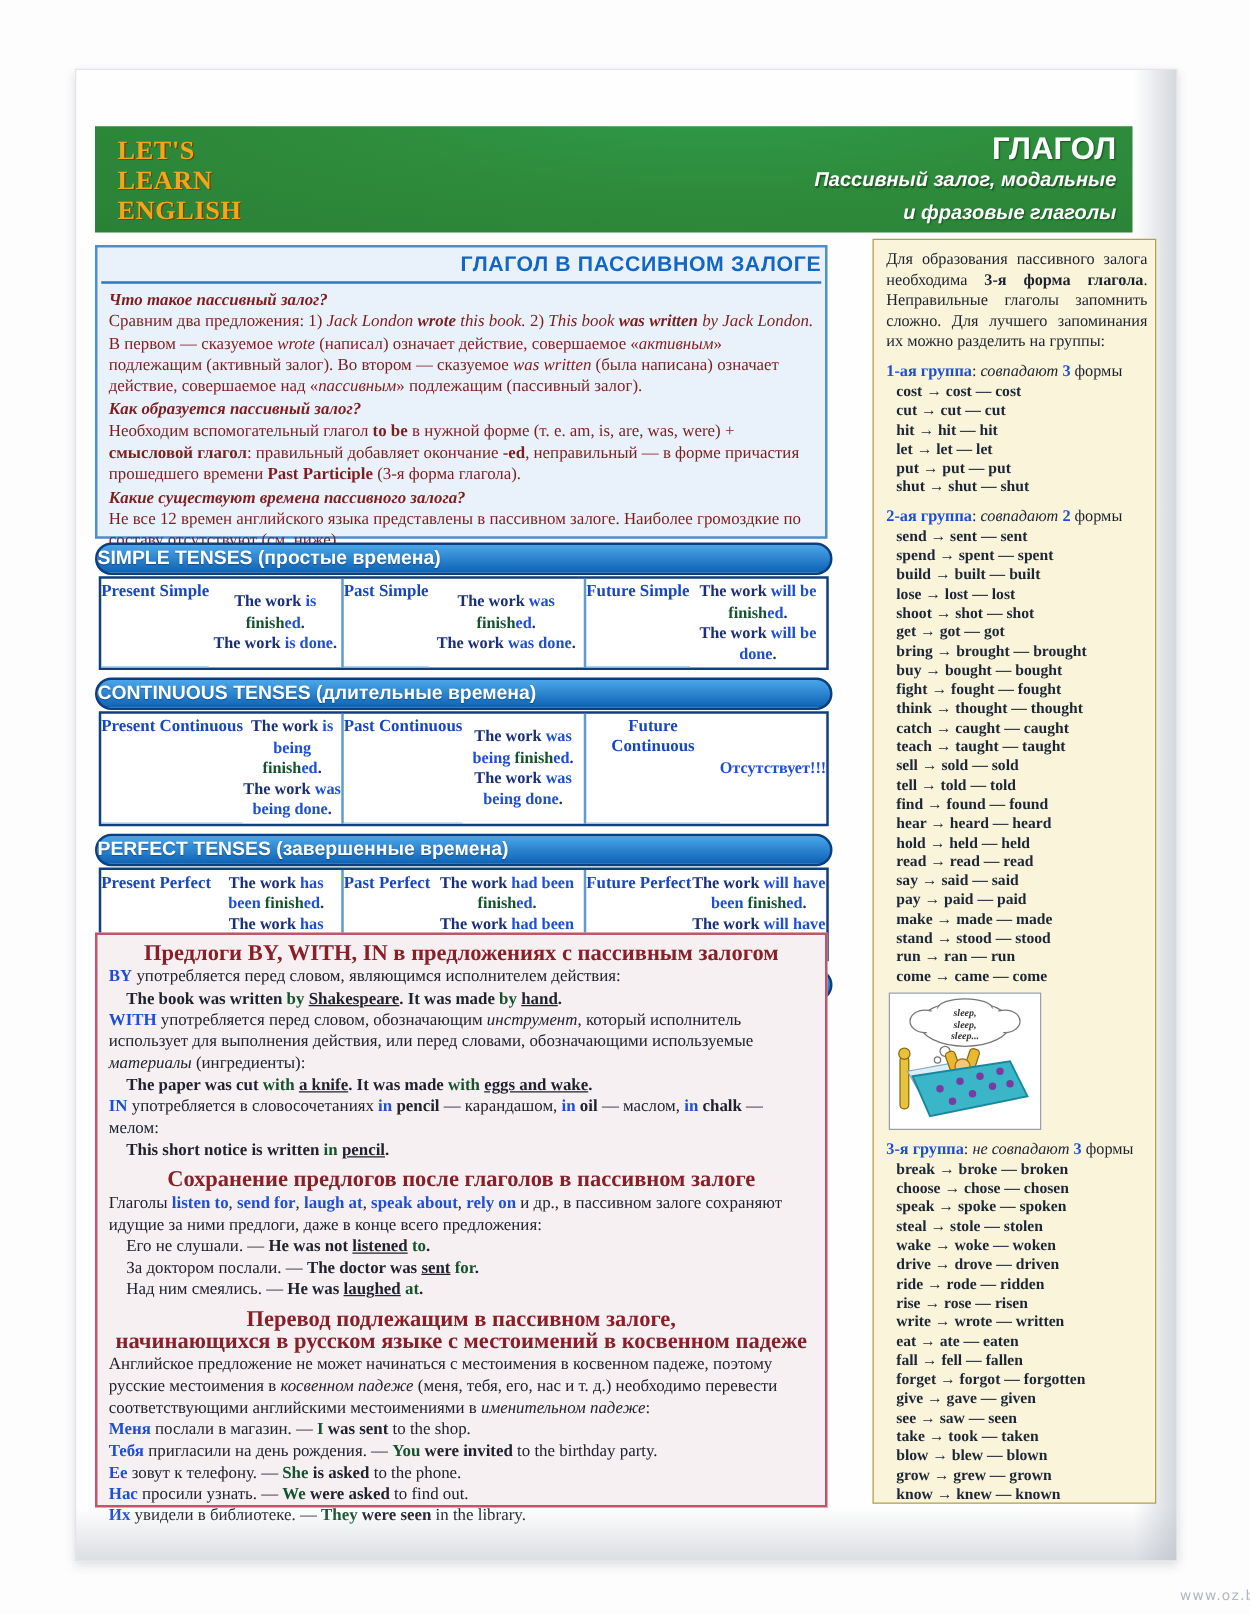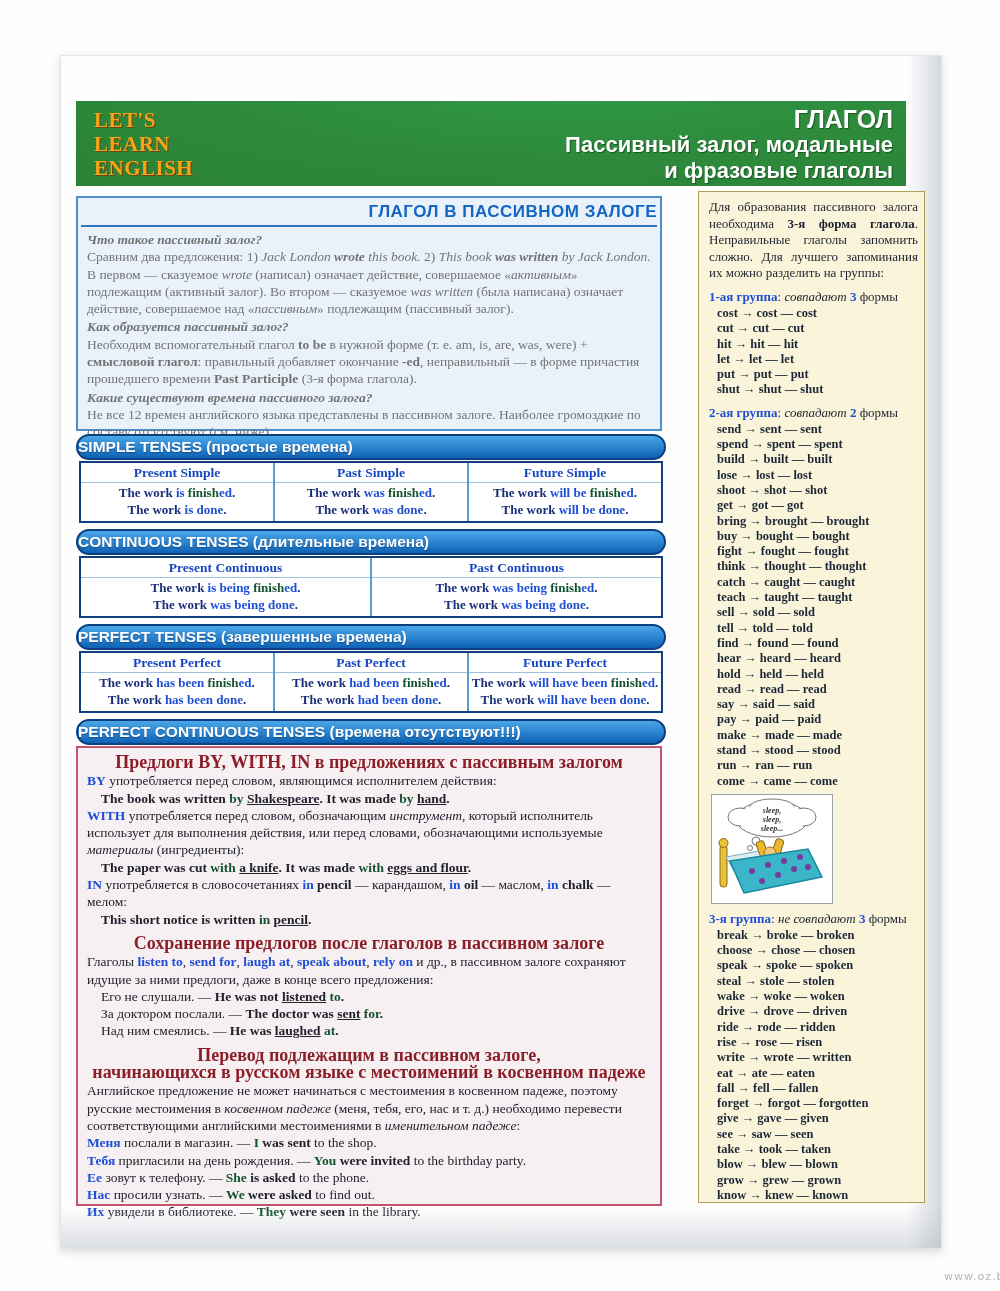--- a/index.html
+++ b/index.html
@@ -5,31 +5,31 @@
   html,body{margin:0;padding:0;}
   body{width:1000px;height:1291px;position:relative;background:#fdfdfe;font-family:"Liberation Serif",serif;overflow:hidden;}
   .sheet{position:absolute;left:60px;top:55px;width:880px;height:1192px;background:#fefefe;border:1px solid #e2e4e8;box-shadow:0 3px 8px rgba(60,65,75,.18);}
   .sheet::before{content:'';position:absolute;right:0;top:0;width:34px;height:100%;background:linear-gradient(to right,rgba(190,195,203,0),rgba(178,184,194,.55));pointer-events:none;}
   .sheet::after{content:'';position:absolute;left:0;bottom:0;width:100%;height:42px;background:linear-gradient(to bottom,rgba(190,195,203,0),rgba(178,184,194,.45));pointer-events:none;}
   
   .hdr{position:absolute;left:15px;top:45px;width:830px;height:85px;background:radial-gradient(ellipse at 60% -20%, #2f9a4a 0%, #2e8b3c 48%, #2a8136 100%);display:flex;}
   .brand{padding:7px 0 0 18px;font-weight:bold;font-size:21px;line-height:24px;color:#f6a519;letter-spacing:.5px;text-shadow:1px 1px 0 #6d4300;}
   .htitle{flex:1;text-align:right;padding:5px 13px 0 0;color:#fff;font-family:"Liberation Sans",sans-serif;font-weight:bold;line-height:26px;text-shadow:1px 1px 1px rgba(0,40,0,.5);}
   .htitle .l0{font-size:25px;}
-  .htitle .l1,.htitle .l2{font-size:22px;}
+  .htitle .l1,.htitle .l2{font-size:16px;font-style:italic;}
   
   .introbox{position:absolute;left:15px;top:140px;width:586px;height:235px;background:#e9f2fb;border:2px solid #4d8fcc;box-sizing:border-box;}
   .intro-title{text-align:right;color:#1366c4;font-family:"Liberation Sans",sans-serif;font-weight:bold;font-size:17px;letter-spacing:.5px;padding:4px 0 3px;border-bottom:2px solid #2f77c0;margin:0 3px;}
-  .intro-body{padding:3px 9px 0 9px;font-size:13.5px;line-height:17.3px;color:#737373;}
+  .intro-body{padding:3px 9px 0 9px;font-size:13.5px;line-height:17.3px;color:#7f1d1d;}
   .q{font-weight:bold;font-style:italic;margin-top:1px;}
   
   .tenses{position:absolute;left:15px;top:378px;width:590px;}
   .banner{height:22px;line-height:22px;background:linear-gradient(#4aa6e8,#0e62b4);border:2px solid #0b3f80;border-radius:13px;color:#fff;font-family:"Liberation Sans",sans-serif;font-weight:bold;font-size:15.5px;box-sizing:content-box;margin-bottom:1px;text-shadow:0 1px 1px rgba(0,20,60,.4);}
   .ttable{display:flex;border:2px solid #123f7e;background:#fff;margin:0 3px 6px 3px;}
-  .tcol{flex:1;border-right:2px solid #5e9bd0;display:flex;flex-direction:column;}
+  .tcol{flex:1;border-right:2px solid #5e9bd0;display:flex;flex-direction:row;}
   .tcol:last-child{border-right:none;}
   .thead{text-align:center;font-weight:bold;color:#1747c0;font-size:13.5px;padding:2px 0 1px;border-bottom:1px solid #9cc2e0;}
   .tbody{flex:1;display:flex;flex-direction:column;justify-content:center;padding:2px 0 3px;}
   .trow{text-align:center;font-size:13px;line-height:16.5px;font-weight:bold;}
   
   .prepbox{position:absolute;left:15px;top:690px;width:586px;height:460px;background:#f7f0f3;border:2px solid #c2556b;box-sizing:border-box;padding:3px 9px 0 9px;font-size:13.5px;line-height:17.3px;color:#20222e;}
   .mhead{text-align:center;font-weight:bold;color:#8b1f28;font-size:18px;margin:3px 0 1px;}
   .ex{padding-left:14px;}
   
   .sbar{position:absolute;left:637px;top:135px;width:227px;height:1012px;background:#faf5da;border:1px solid #ae9f52;box-sizing:border-box;padding:7px 6px 0 10px;overflow:hidden;}
@@ -106,20 +106,26 @@
             <div class="trow"><span class="nvy">The work </span><span class="red">was being </span><span class="blu">done</span><span class="nvy">.</span></div>
           </div>
         </div>
         <div class="tcol">
           <div class="thead">Past Continuous</div>
           <div class="tbody">
             <div class="trow"><span class="nvy">The work </span><span class="red">was being </span><span class="org">finish</span><span class="red">ed</span><span class="nvy">.</span></div>
             <div class="trow"><span class="nvy">The work </span><span class="red">was being </span><span class="blu">done</span><span class="nvy">.</span></div>
           </div>
         </div>
+        <div class="tcol">
+          <div class="thead">Future Continuous</div>
+          <div class="tbody">
+            <div class="trow"><span class="red b">Отсутствует!!!</span></div>
+          </div>
+        </div>
       </div>
       <div class="banner">PERFECT TENSES (завершенные времена)</div>
       <div class="ttable">
         <div class="tcol">
           <div class="thead">Present Perfect</div>
           <div class="tbody">
             <div class="trow"><span class="nvy">The work </span><span class="red">has been </span><span class="org">finish</span><span class="red">ed</span><span class="nvy">.</span></div>
             <div class="trow"><span class="nvy">The work </span><span class="red">has been </span><span class="blu">done</span><span class="nvy">.</span></div>
           </div>
         </div>
@@ -139,21 +145,21 @@
         </div>
       </div>
       <div class="banner">PERFECT CONTINUOUS TENSES (времена отсутствуют!!!)</div>
     </div>
 
   <section class="prepbox">
     <div class="mhead">Предлоги BY, WITH, IN в предложениях с пассивным залогом</div>
     <div><span class="red b">BY</span><span> употребляется перед словом, являющимся исполнителем действия:</span></div>
     <div class="ex"><span class="b">The book was written </span><span class="org b">by </span><span class="b u">Shakespeare</span><span class="b">. It was made </span><span class="org b">by </span><span class="b u">hand</span><span class="b">.</span></div>
     <div><span class="red b">WITH</span><span> употребляется перед словом, обозначающим </span><span class="i">инструмент</span><span>, который исполнитель использует для выполнения действия, или перед словами, обозначающими используемые </span><span class="i">материалы</span><span> (ингредиенты):</span></div>
-    <div class="ex"><span class="b">The paper was cut </span><span class="org b">with </span><span class="b u">a knife</span><span class="b">. It was made </span><span class="org b">with </span><span class="b u">eggs and flour</span><span class="b">.</span></div>
+    <div class="ex"><span class="b">The paper was cut </span><span class="org b">with </span><span class="b u">a knife</span><span class="b">. It was made </span><span class="org b">with </span><span class="b u">eggs and wake</span><span class="b">.</span></div>
     <div><span class="red b">IN</span><span> употребляется в словосочетаниях </span><span class="red b">in </span><span class="b">pencil</span><span> — карандашом, </span><span class="red b">in </span><span class="b">oil</span><span> — маслом, </span><span class="red b">in </span><span class="b">chalk</span><span> — мелом:</span></div>
     <div class="ex"><span class="b">This short notice is written </span><span class="org b">in </span><span class="b u">pencil</span><span class="b">.</span></div>
     <div class="mhead" style="margin-top:7px;">Сохранение предлогов после глаголов в пассивном залоге</div>
     <div><span>Глаголы </span><span class="red b">listen to</span><span>, </span><span class="red b">send for</span><span>, </span><span class="red b">laugh at</span><span>, </span><span class="red b">speak about</span><span>, </span><span class="red b">rely on</span><span> и др., в пассивном залоге сохраняют идущие за ними предлоги, даже в конце всего предложения:</span></div>
     <div class="ex"><span>Его не слушали. — </span><span class="b">He was not </span><span class="b u">listened</span><span class="b"> </span><span class="org b">to</span><span class="b">.</span></div>
     <div class="ex"><span>За доктором послали. — </span><span class="b">The doctor was </span><span class="b u">sent</span><span class="b"> </span><span class="org b">for</span><span class="b">.</span></div>
     <div class="ex"><span>Над ним смеялись. — </span><span class="b">He was </span><span class="b u">laughed</span><span class="b"> </span><span class="org b">at</span><span class="b">.</span></div>
     <div class="mhead" style="margin-top:7px;margin-bottom:0;">Перевод подлежащим в пассивном залоге,</div>
     <div class="mhead" style="margin-top:0;">начинающихся в русском языке с местоимений в косвенном падеже</div>
     <div><span>Английское предложение не может начинаться с местоимения в косвенном падеже, поэтому русские местоимения в </span><span class="i">косвенном падеже</span><span> (меня, тебя, его, нас и т. д.) необходимо перевести соответствующими английскими местоимениями в </span><span class="i">именительном падеже</span><span>:</span></div>

